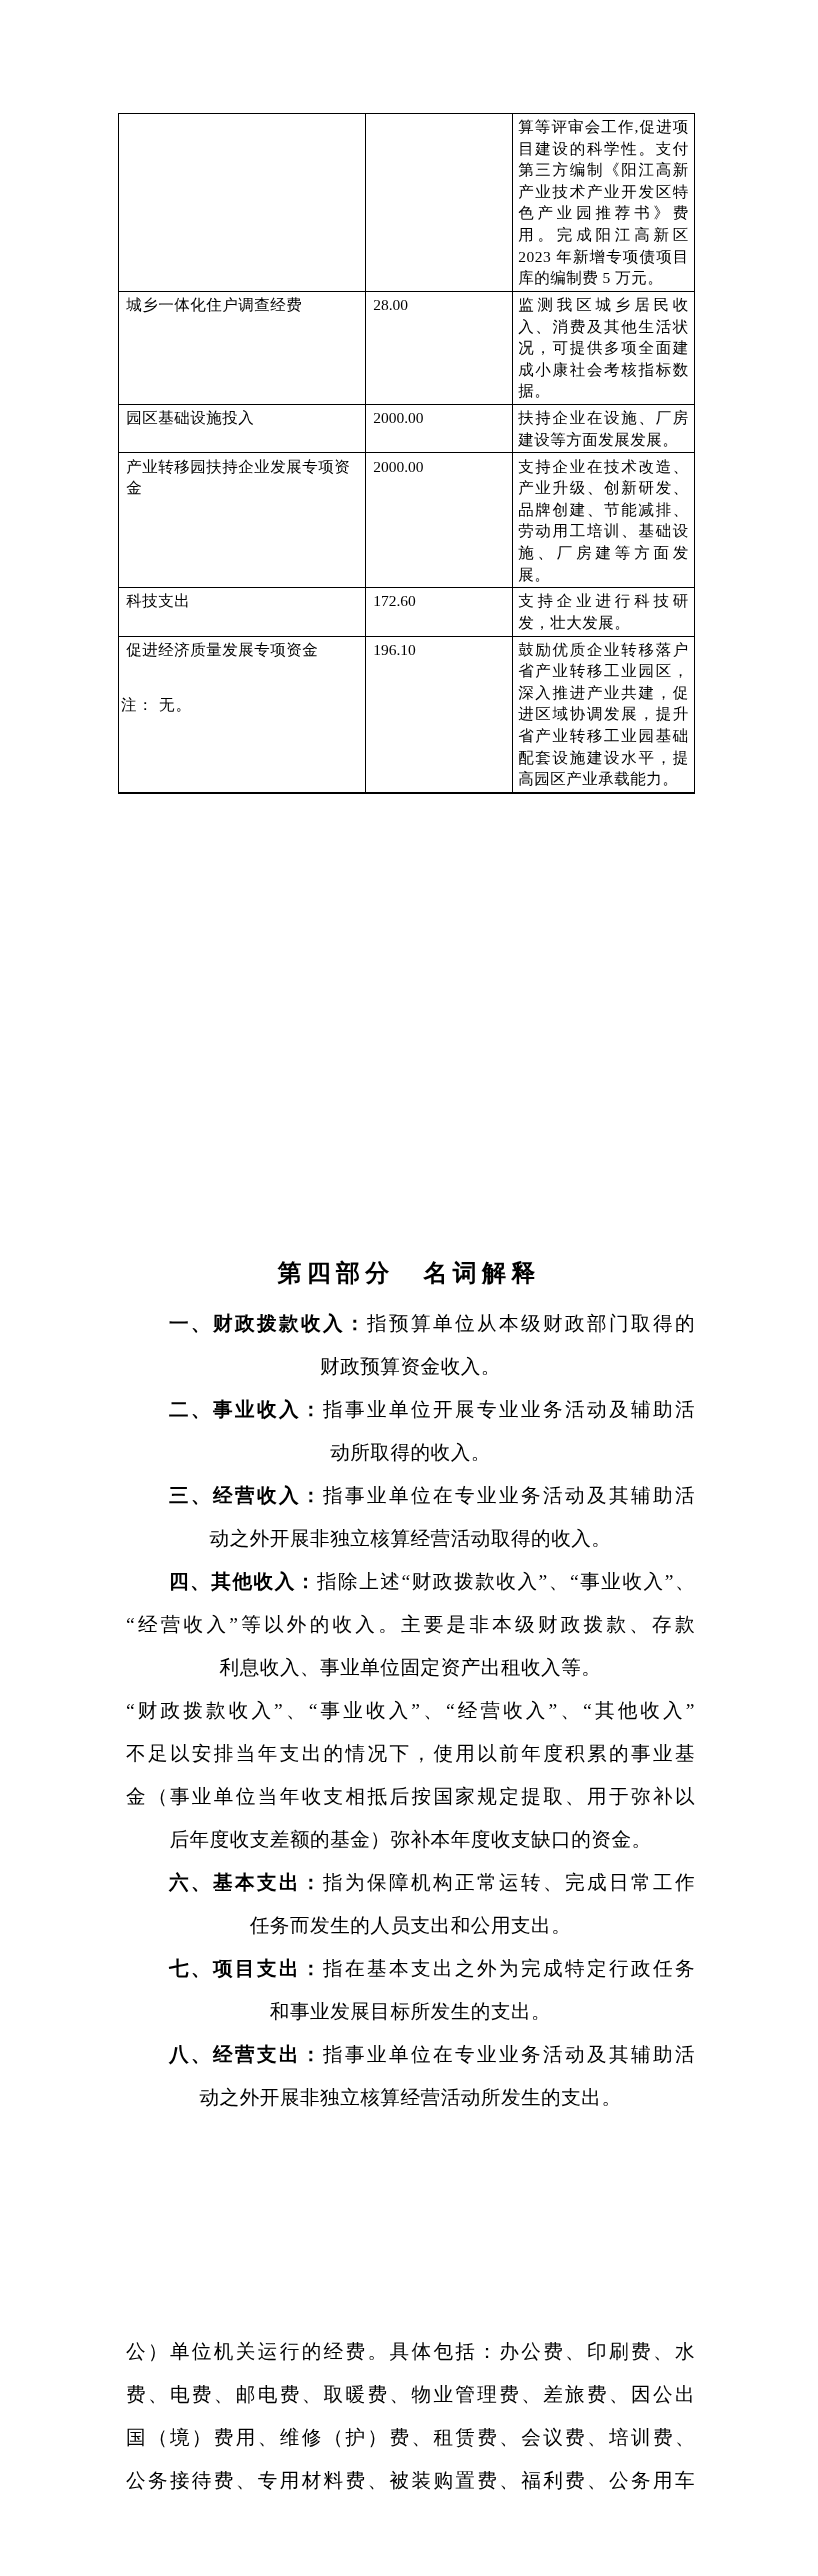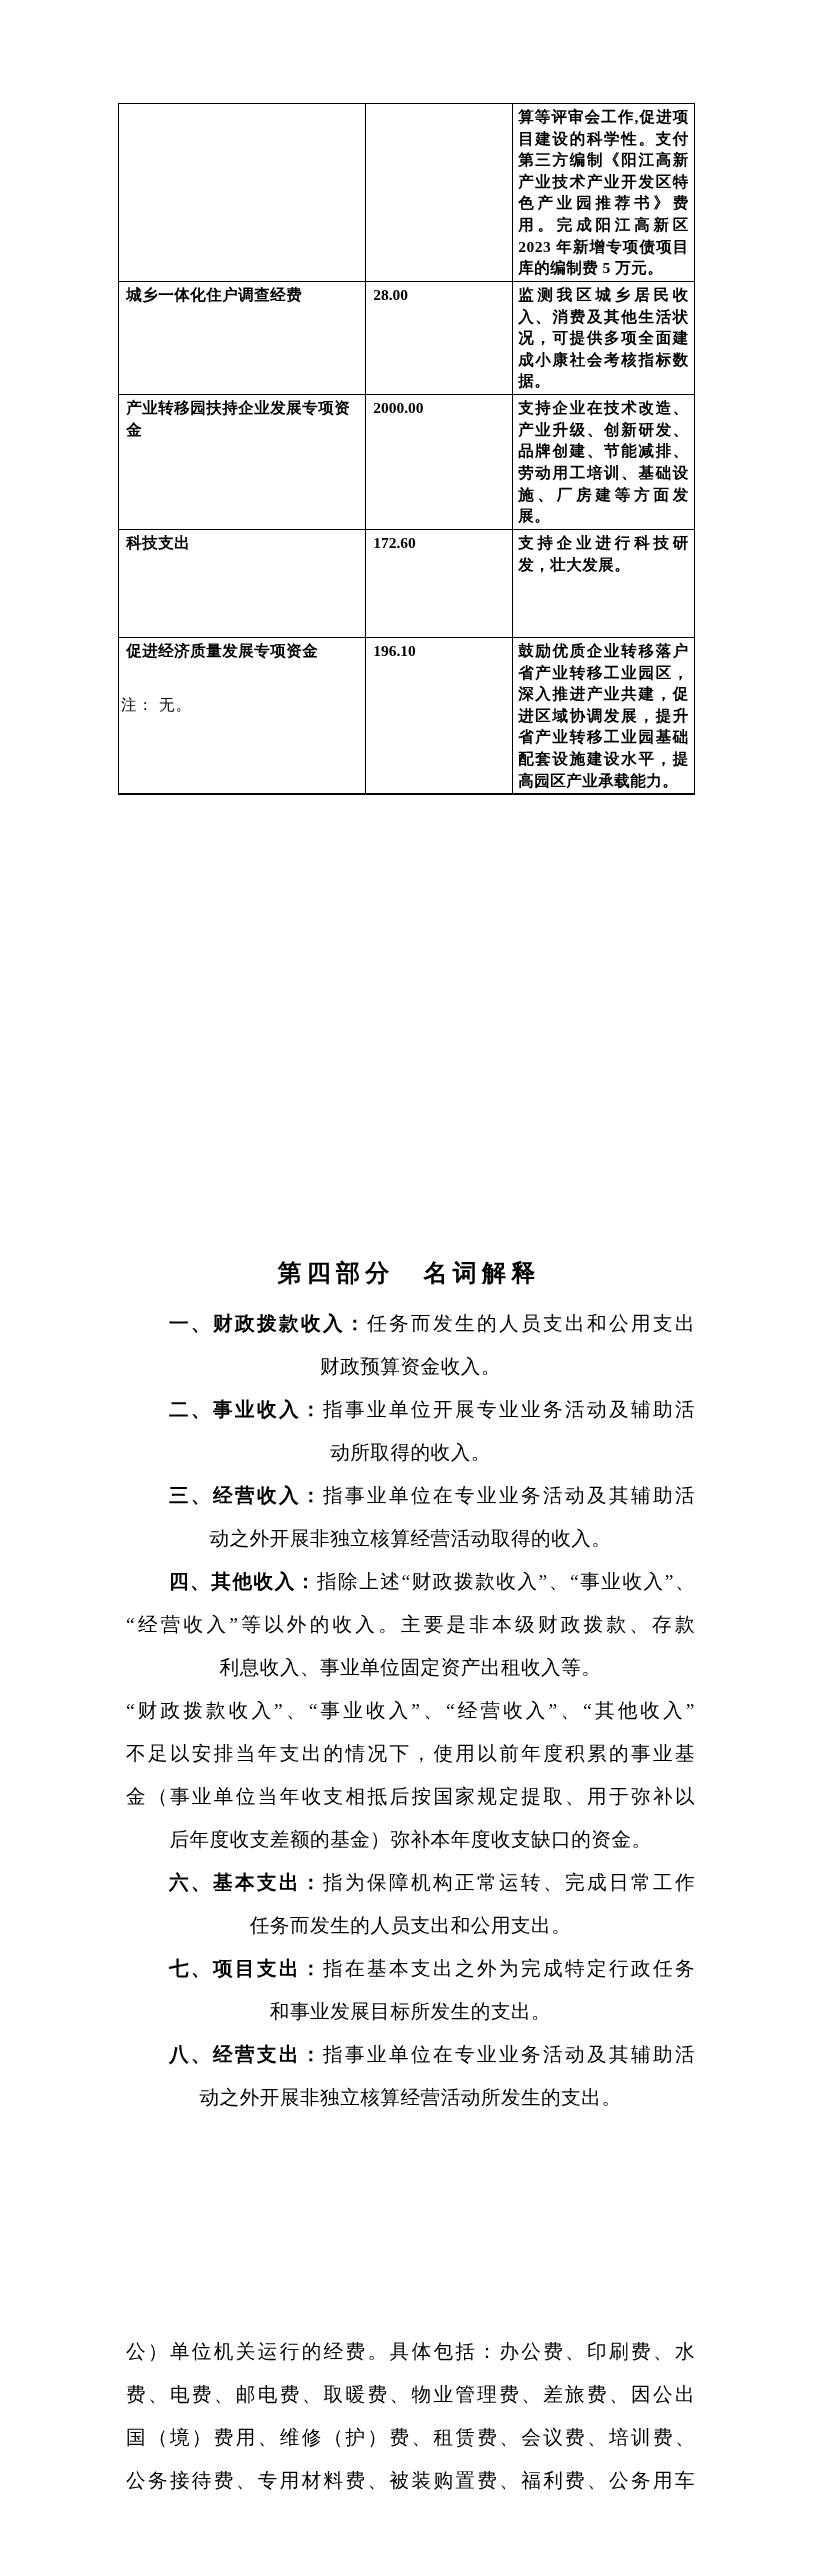--- a/index.html
+++ b/index.html
@@ -13,26 +13,25 @@
     width: 818px;
     height: 3470px;
     background: #ffffff;
     overflow: hidden;
   }
 
   
   .budget-table {
     position: absolute;
     left: 118px;
-    top: 103px;
+    top: 113px;
     width: 576px;
     border-collapse: collapse;
     table-layout: fixed;
     border: 1.5px solid #000;
-    font-weight: bold;
   }
   .budget-table td {
     border: 1px solid #000;
     vertical-align: top;
     font-size: 15.5px;
     line-height: 21.6px;
     padding: 2.1px 5.2px 2.1px 7.2px;
     letter-spacing: 0.5px;
     overflow: hidden;
   }
@@ -120,20 +119,25 @@
           <td class="cell-name"></td>
           <td class="cell-amt"></td>
           <td class="cell-desc">算等评审会工作,促进项目建设的科学性。支付第三方编制《阳江高新产业技术产业开发区特色产业园推荐书》费用。完成阳江高新区 2023 年新增专项债项目库的编制费 5 万元。</td>
         </tr>
         <tr>
           <td class="cell-name">城乡一体化住户调查经费</td>
           <td class="cell-amt">28.00</td>
           <td class="cell-desc">监测我区城乡居民收入、消费及其他生活状况，可提供多项全面建成小康社会考核指标数据。</td>
         </tr>
         <tr>
+          <td class="cell-name">园区基础设施投入</td>
+          <td class="cell-amt">2000.00</td>
+          <td class="cell-desc">扶持企业在设施、厂房建设等方面发展发展。</td>
+        </tr>
+        <tr>
           <td class="cell-name">产业转移园扶持企业发展专项资金</td>
           <td class="cell-amt">2000.00</td>
           <td class="cell-desc">支持企业在技术改造、产业升级、创新研发、品牌创建、节能减排、劳动用工培训、基础设施、厂房建等方面发展。</td>
         </tr>
         <tr>
           <td class="cell-name">科技支出</td>
           <td class="cell-amt">172.60</td>
           <td class="cell-desc">支持企业进行科技研发，壮大发展。</td>
         </tr>
         <tr>
@@ -144,21 +148,21 @@
       </tbody>
   </table>
 
   <div class="table-note">
     <span>注： 无。</span>
   </div>
 
   <h1 class="section-title">第四部分　名词解释</h1>
 
   <div class="glossary" id="glossary">
-      <div class="gline fill ind"><span class="lead">一、财政拨款收入：</span><span>任务而发生的人员支出和公用支出</span></div>
+      <div class="gline fill ind"><span class="lead">一、财政拨款收入：</span><span>指预算单位从本级财政部门取得的</span></div>
       <div class="gline"><span>财政预算资金收入。</span></div>
       <div class="gline fill ind"><span class="lead">二、事业收入：</span><span>指事业单位开展专业业务活动及辅助活</span></div>
       <div class="gline"><span>动所取得的收入。</span></div>
       <div class="gline fill ind"><span class="lead">三、经营收入：</span><span>指事业单位在专业业务活动及其辅助活</span></div>
       <div class="gline"><span>动之外开展非独立核算经营活动取得的收入。</span></div>
       <div class="gline fill ind"><span class="lead">四、其他收入：</span><span>指除上述“财政拨款收入”、“事业收入”、</span></div>
       <div class="gline fill"><span>“经营收入”等以外的收入。主要是非本级财政拨款、存款</span></div>
       <div class="gline"><span>利息收入、事业单位固定资产出租收入等。</span></div>
       <div class="gline fill"><span>“财政拨款收入”、“事业收入”、“经营收入”、“其他收入”</span></div>
       <div class="gline fill"><span>不足以安排当年支出的情况下，使用以前年度积累的事业基</span></div>

